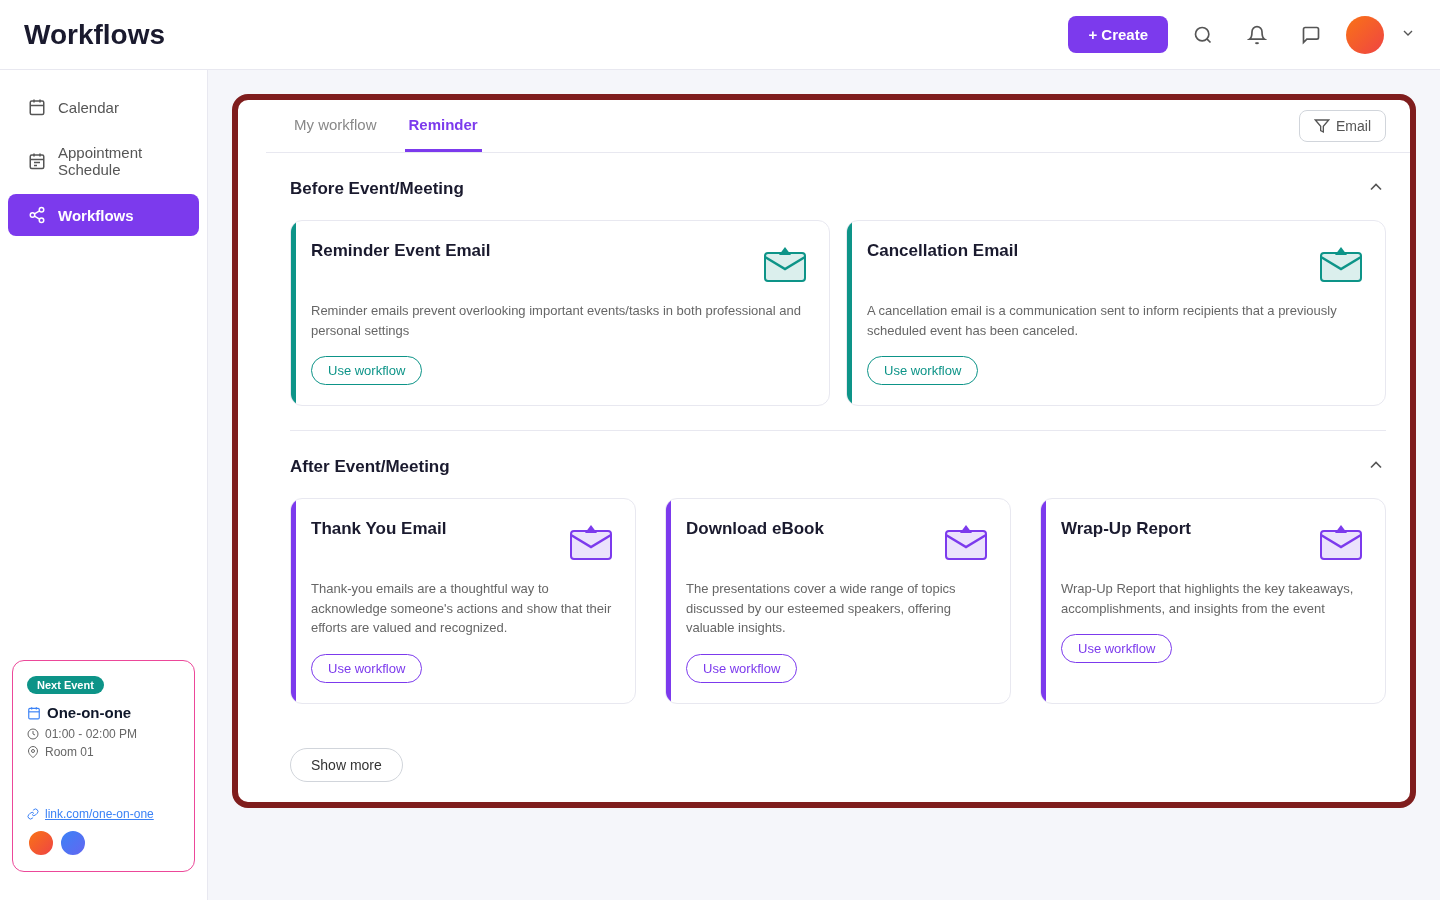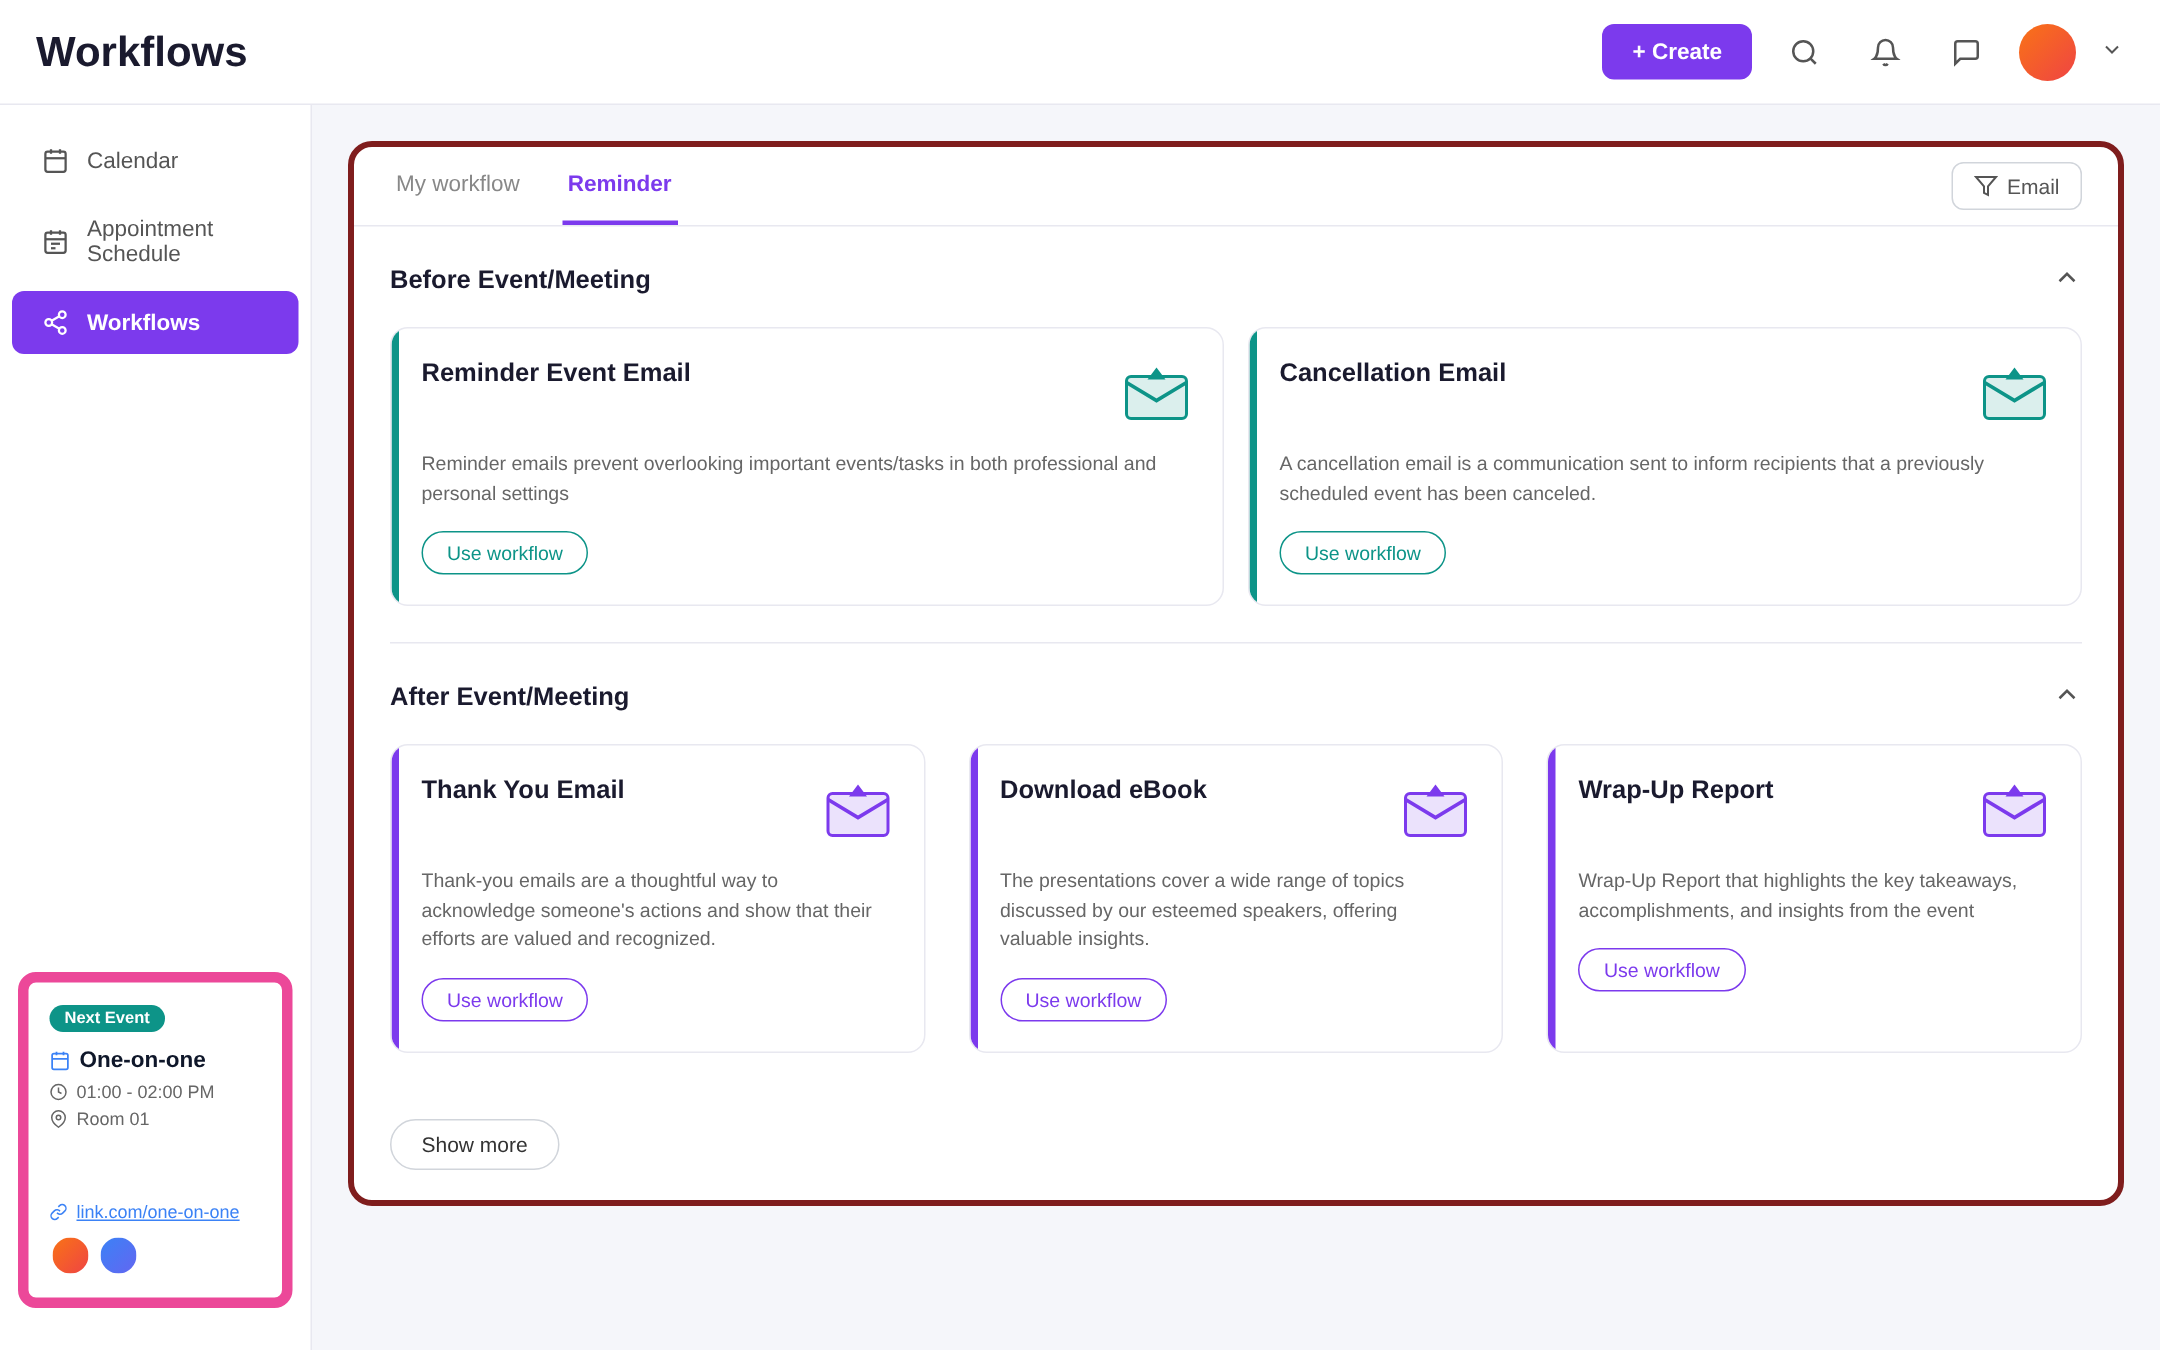--- a/index.html
+++ b/index.html
@@ -20,33 +20,33 @@
 
     
     .layout { display: flex; flex: 1; overflow: hidden; }
 
     
     .sidebar { width: 208px; background: #fff; border-right: 1px solid #e8e8f0; padding: 16px 0; flex-shrink: 0; display: flex; flex-direction: column; }
     .sidebar-item { display: flex; align-items: center; gap: 12px; padding: 12px 20px; cursor: pointer; border-radius: 8px; margin: 0 8px 4px; color: #555; font-size: 15px; }
     .sidebar-item.active { background: #7c3aed; color: #fff; font-weight: 600; }
     .sidebar-item svg { flex-shrink: 0; }
     .sidebar-spacer { flex: 1; }
-    .next-event-card { margin: 12px; border: 7px solid #ec4899; border-radius: 12px; padding: 14px; background: #fff; }
+    .next-event-card { margin: 12px; border: 1px solid #ec4899; border-radius: 12px; padding: 14px; background: #fff; }
     .next-event-badge { background: #0d9488; color: #fff; font-size: 11px; font-weight: 700; border-radius: 20px; padding: 3px 10px; display: inline-block; margin-bottom: 10px; }
     .next-event-title { font-size: 15px; font-weight: 700; color: #0f172a; display: flex; align-items: center; gap: 6px; margin-bottom: 6px; }
     .next-event-info { display: flex; align-items: center; gap: 6px; font-size: 12px; color: #666; margin-bottom: 4px; }
     .next-event-link { font-size: 12px; color: #3b82f6; text-decoration: underline; cursor: pointer; display: flex; align-items: center; gap: 6px; margin-bottom: 8px; margin-top: 48px; }
     .next-event-avatars { display: flex; gap: 4px; }
     .mini-avatar { width: 28px; height: 28px; border-radius: 50%; border: 2px solid #fff; overflow: hidden; }
     .mini-avatar-1 { background: linear-gradient(135deg, #f97316, #ef4444); }
     .mini-avatar-2 { background: linear-gradient(135deg, #3b82f6, #6366f1); }
 
     
     .main { flex: 1; overflow-y: auto; padding: 24px; }
-    .content-card { background: #fff; border-radius: 16px; border: 4px solid #7f1d1d; overflow: hidden; }
+    .content-card { background: #fff; border-radius: 16px; border: 6px solid #7f1d1d; overflow: hidden; padding-left: 28px; }
 
     
     .tabs { display: flex; gap: 0; padding: 0 24px; border-bottom: 1px solid #e8e8f0; align-items: center; justify-content: space-between; }
     .tab { padding: 16px 4px; font-size: 15px; cursor: pointer; color: #888; border-bottom: 3px solid transparent; margin-right: 24px; font-weight: 500; }
     .tab.active { color: #7c3aed; border-bottom-color: #7c3aed; font-weight: 600; }
     .filter-btn { display: flex; align-items: center; gap: 6px; border: 1px solid #d1d5db; border-radius: 8px; padding: 7px 14px; font-size: 14px; color: #555; cursor: pointer; background: #fff; }
 
     
     .section { padding: 24px; }
     .section-header { display: flex; align-items: center; justify-content: space-between; margin-bottom: 20px; }

